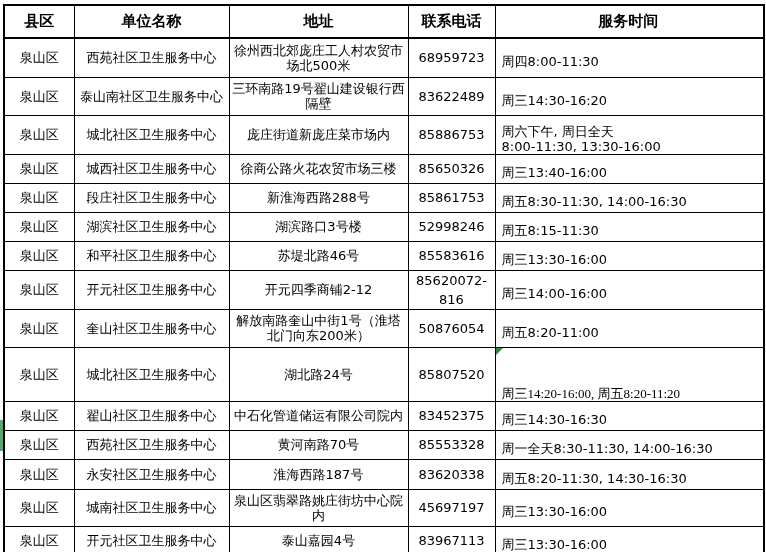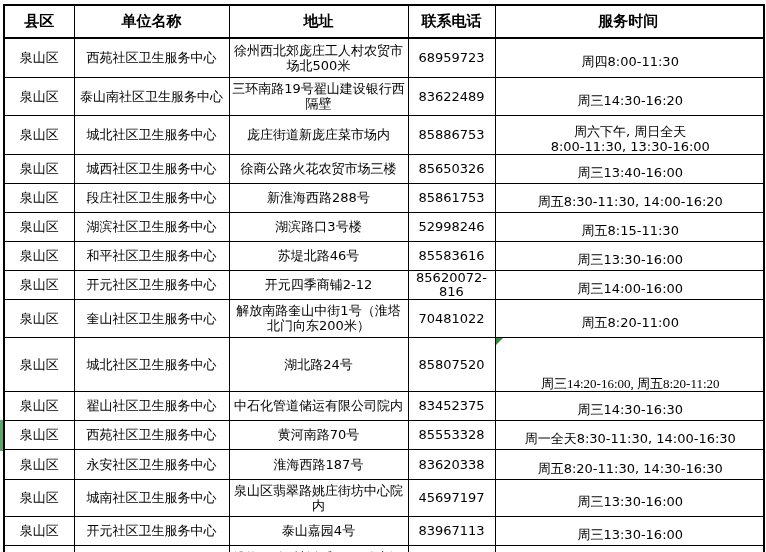--- a/index.html
+++ b/index.html
@@ -27,22 +27,22 @@
   }
   .grid th.hours{text-align:center;padding-left:0;}
   .grid td{
     border:1px solid #000000;
     font-size:13px;font-weight:400;color:#000000;
     text-align:center;vertical-align:middle;
     padding:0 2px;line-height:15px;
     white-space:pre-line;
     word-break:break-word;
   }
-  .grid td.hours{text-align:center;padding:8px 4px 0 6px;}
-  .grid td.lh13{line-height:14px;}
+  .grid td.hours{text-align:left;padding:8px 4px 0 6px;}
+  .grid td.lh13{line-height:19px;}
   .grid td.pos-rel{position:relative;font-family:Liberation Serif, serif;}
   tr.rh33{height:33px;} tr.rh39{height:39px;} tr.rh38{height:38px;}
   tr.rh37{height:37px;} tr.rh36{height:36px;} tr.rh30{height:30px;}
   tr.rh29{height:29px;} tr.rh40{height:40px;}
   .selection-bar{
     position:absolute;left:0;top:420px;
     width:3px;height:31px;
     background:#55a868;
   }
   .corner-flag{
@@ -104,21 +104,21 @@
         <td>城西社区卫生服务中心</td>
         <td>徐商公路火花农贸市场三楼</td>
         <td>85650326</td>
         <td class="hours">周三13:40-16:00</td>
       </tr>
       <tr class="rh29">
         <td>泉山区</td>
         <td>段庄社区卫生服务中心</td>
         <td>新淮海西路288号</td>
         <td>85861753</td>
-        <td class="hours">周五8:30-11:30, 14:00-16:20</td>
+        <td class="hours">周五8:30-11:30, 14:00-16:30</td>
       </tr>
       <tr class="rh29">
         <td>泉山区</td>
         <td>湖滨社区卫生服务中心</td>
         <td>湖滨路口3号楼</td>
         <td>52998246</td>
         <td class="hours">周五8:15-11:30</td>
       </tr>
       <tr class="rh29">
         <td>泉山区</td>
@@ -132,21 +132,21 @@
         <td>开元社区卫生服务中心</td>
         <td>开元四季商铺2-12</td>
         <td class="lh13">85620072-
 816</td>
         <td class="hours">周三14:00-16:00</td>
       </tr>
       <tr class="rh38">
         <td>泉山区</td>
         <td>奎山社区卫生服务中心</td>
         <td>解放南路奎山中街1号（淮塔北门向东200米）</td>
-        <td>70481022</td>
+        <td>50876054</td>
         <td class="hours">周五8:20-11:00</td>
       </tr>
       <tr class="rh29">
         <td>泉山区</td>
         <td>城北社区卫生服务中心</td>
         <td>湖北路24号</td>
         <td>85807520</td>
         <td class="hours pos-rel">
           <span class="corner-flag"></span>
           <span>周三14:20-16:00, 周五8:20-11:20</span>

